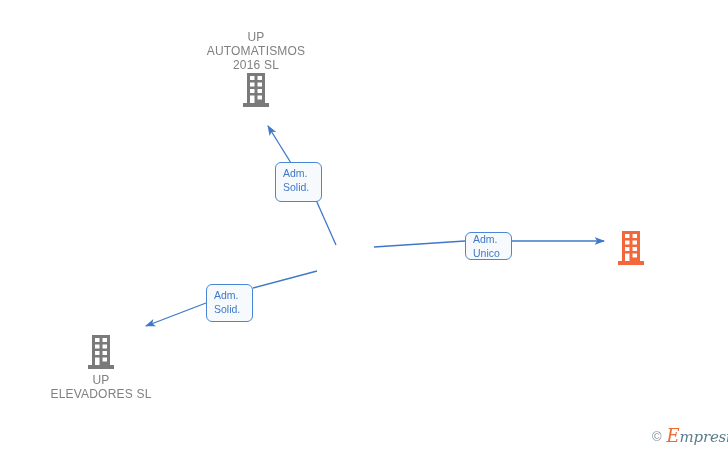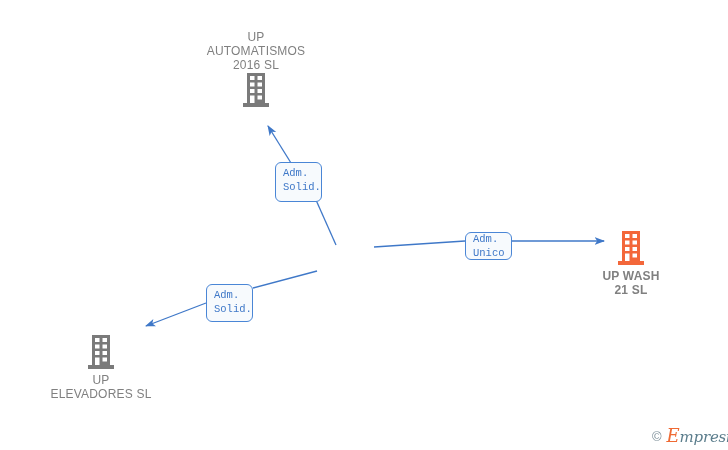--- a/index.html
+++ b/index.html
@@ -48,21 +48,20 @@
     border: 1px solid #4a86d6;
     border-radius: 6px;
     background: #f7fafd;
     color: #3f78c8;
     font-size: 10.5px;
     line-height: 14px;
     padding: 3px 6px 16px 7px;
     text-align: left;
     white-space: pre-line;
     box-sizing: border-box;
-    font-family: Liberation Mono, monospace;
   }
   #watermark {
     position: absolute;
     display: flex;
     align-items: center;
     gap: 5px;
   }
   .copy-mark {
     color: #7d8f99;
     font-size: 13px;
@@ -138,22 +137,20 @@
         <rect x="11" y="4" width="4.5" height="4" fill="#ffffff"></rect>
         <rect x="18.5" y="4" width="4.5" height="4" fill="#ffffff"></rect>
         <rect x="11" y="10.5" width="4.5" height="4" fill="#ffffff"></rect>
         <rect x="18.5" y="10.5" width="4.5" height="4" fill="#ffffff"></rect>
         <rect x="11" y="17" width="4.5" height="4" fill="#ffffff"></rect>
         <rect x="18.5" y="17" width="4.5" height="4" fill="#ffffff"></rect>
         <rect x="11" y="23.5" width="4.5" height="7.5" fill="#ffffff"></rect>
         <rect x="18.5" y="23.5" width="4.5" height="4" fill="#ffffff"></rect>
       </svg>
     </span>
-    <div class="node-label bold" style="margin-top:3px;">UP WASH
-21  SL</div>
   </div>
 
   <div class="node" style="left:41px; top:334px; width:120px;">
     <span class="icon-wrap">
       <svg width="34" height="36" viewBox="0 0 34 36" xmlns="http://www.w3.org/2000/svg">
         <rect x="8" y="1" width="18" height="30" fill="#7a7a7a"></rect>
         <rect x="4" y="31" width="26" height="4" fill="#7a7a7a"></rect>
         <rect x="11" y="4" width="4.5" height="4" fill="#ffffff"></rect>
         <rect x="18.5" y="4" width="4.5" height="4" fill="#ffffff"></rect>
         <rect x="11" y="10.5" width="4.5" height="4" fill="#ffffff"></rect>

